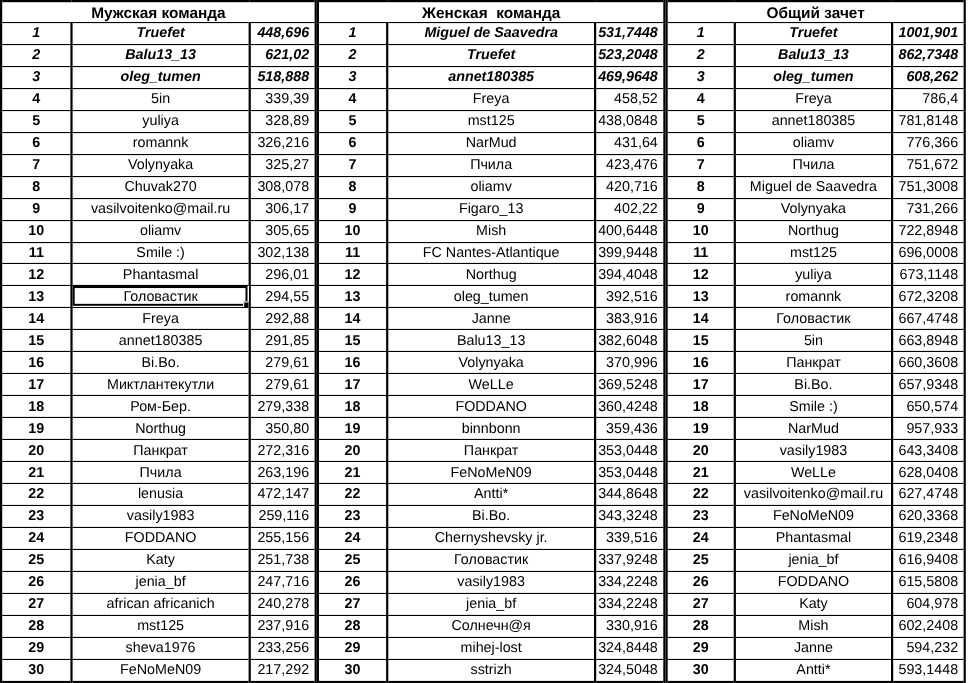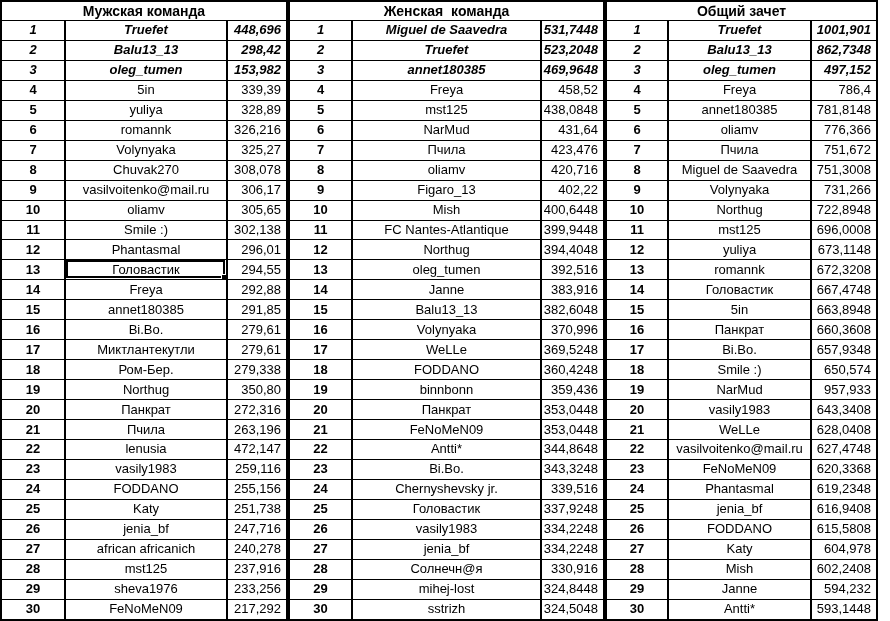--- a/index.html
+++ b/index.html
@@ -80,26 +80,26 @@
     </thead>
     <tbody>
         <tr class="top3">
           <td class="rank">1</td>
           <td class="name">Truefet</td>
           <td class="score">448,696</td>
         </tr>
         <tr class="top3">
           <td class="rank">2</td>
           <td class="name">Balu13_13</td>
-          <td class="score">298,42</td>
+          <td class="score">621,02</td>
         </tr>
         <tr class="top3">
           <td class="rank">3</td>
           <td class="name">oleg_tumen</td>
-          <td class="score">153,982</td>
+          <td class="score">518,888</td>
         </tr>
         <tr>
           <td class="rank">4</td>
           <td class="name">5in</td>
           <td class="score">339,39</td>
         </tr>
         <tr>
           <td class="rank">5</td>
           <td class="name">yuliya</td>
           <td class="score">328,89</td>
@@ -415,21 +415,21 @@
           <td class="score">1001,901</td>
         </tr>
         <tr class="top3">
           <td class="rank">2</td>
           <td class="name">Balu13_13</td>
           <td class="score">862,7348</td>
         </tr>
         <tr class="top3">
           <td class="rank">3</td>
           <td class="name">oleg_tumen</td>
-          <td class="score">497,152</td>
+          <td class="score">608,262</td>
         </tr>
         <tr>
           <td class="rank">4</td>
           <td class="name">Freya</td>
           <td class="score">786,4</td>
         </tr>
         <tr>
           <td class="rank">5</td>
           <td class="name">annet180385</td>
           <td class="score">781,8148</td>

